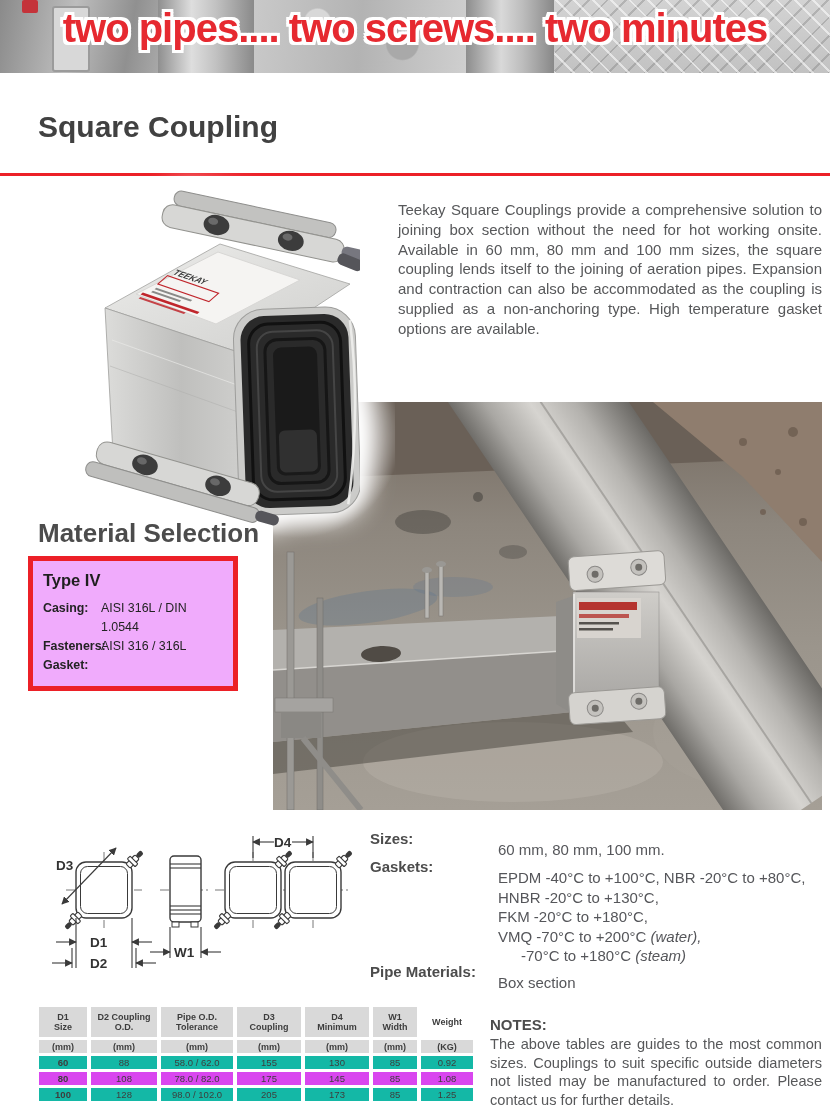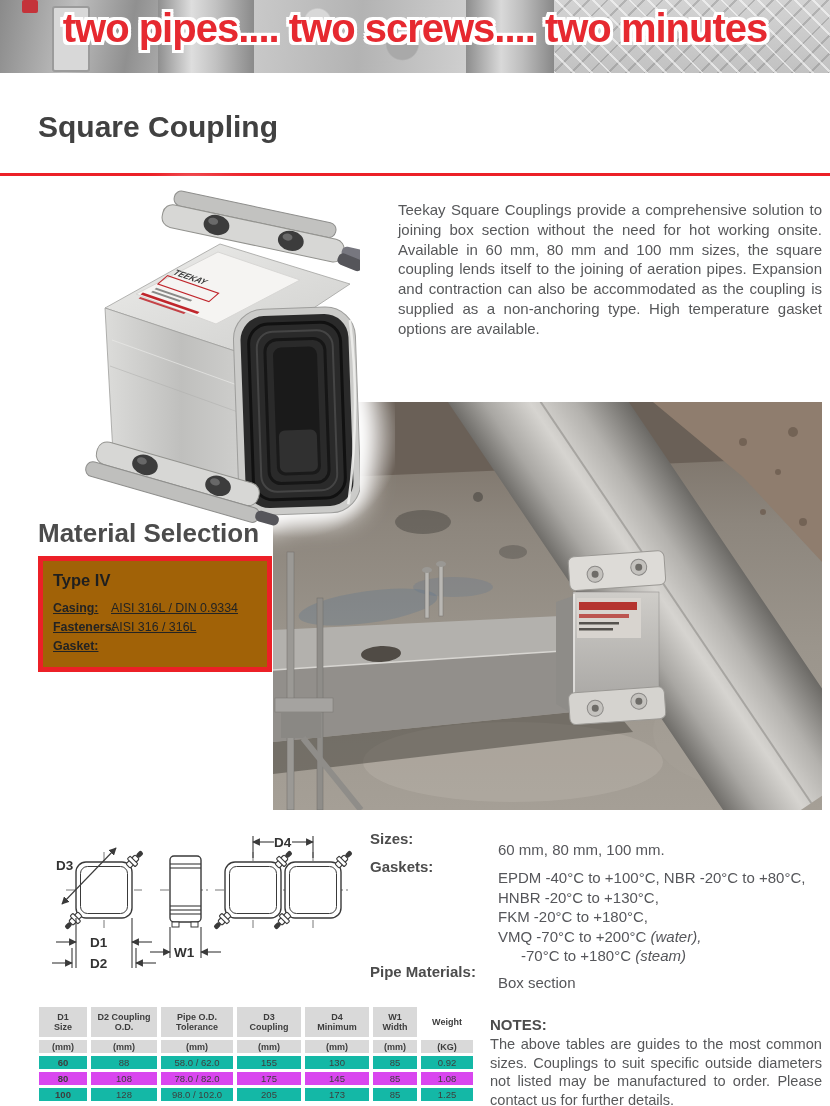--- a/index.html
+++ b/index.html
@@ -34,24 +34,24 @@
   
   .page-title{position:absolute;left:38px;top:110px;font-size:30px;font-weight:bold;color:#414141;}
   .rule{position:absolute;left:0;top:173px;width:830px;height:3px;background:#ec2027;}
   .ms-heading{position:absolute;left:38px;top:518px;font-size:26px;font-weight:bold;color:#4c4c4c;}
 
   
   .intro{position:absolute;left:371px;top:200px;width:424px;font-size:15px;line-height:19.8px;
     color:#57585a;text-align:justify;margin-left:27px;}
 
   
-  .typebox{position:absolute;left:38px;top:556px;width:234px;box-sizing:border-box;
-    border:5px solid #ec2027;background:#a16207;padding:9px 6px 11px 10px;}
+  .typebox{position:absolute;left:28px;top:556px;width:210px;box-sizing:border-box;
+    border:5px solid #ec2027;background:#f0abfc;padding:9px 6px 11px 10px;}
   .typebox-title{font-size:16.5px;font-weight:bold;color:#1f1f1f;margin:1px 0 9px 0;}
-  .typerow{display:grid;grid-template-columns:58px 1fr;font-size:12.4px;line-height:19px;color:#232323;text-decoration:underline;}
+  .typerow{display:grid;grid-template-columns:58px 1fr;font-size:12.4px;line-height:19px;color:#232323;}
   .typerow .lbl{font-weight:bold;}
 
   
   .photo{position:absolute;left:273px;top:402px;width:549px;height:408px;}
   .glow{position:absolute;left:245px;top:390px;width:150px;height:150px;
     background:radial-gradient(circle at 35% 30%,#fff 0 40%,rgba(255,255,255,0) 72%);}
   .render{position:absolute;left:50px;top:190px;width:310px;height:350px;
     filter:drop-shadow(0 0 14px #fff) drop-shadow(0 0 8px #fff);}
 
   
@@ -246,21 +246,21 @@
         <ellipse cx="164" cy="281" rx="5" ry="3.5" fill="#686868"></ellipse>
       <rect x="212" y="296" width="24" height="11" rx="5" fill="#55555a"></rect>
     </g>
   </svg>
 
   <div class="ms-heading">Material Selection</div>
   <div class="typebox">
     <div class="typebox-title">Type IV</div>
     <div class="typerow">
       <span class="lbl">Casing:</span>
-      <span>AISI 316L / DIN 0.9334</span>
+      <span>AISI 316L / DIN 1.0544</span>
     </div>
     <div class="typerow">
       <span class="lbl">Fasteners:</span>
       <span>AISI 316 / 316L</span>
     </div>
     <div class="typerow">
       <span class="lbl">Gasket:</span>
     </div>
   </div>
 

